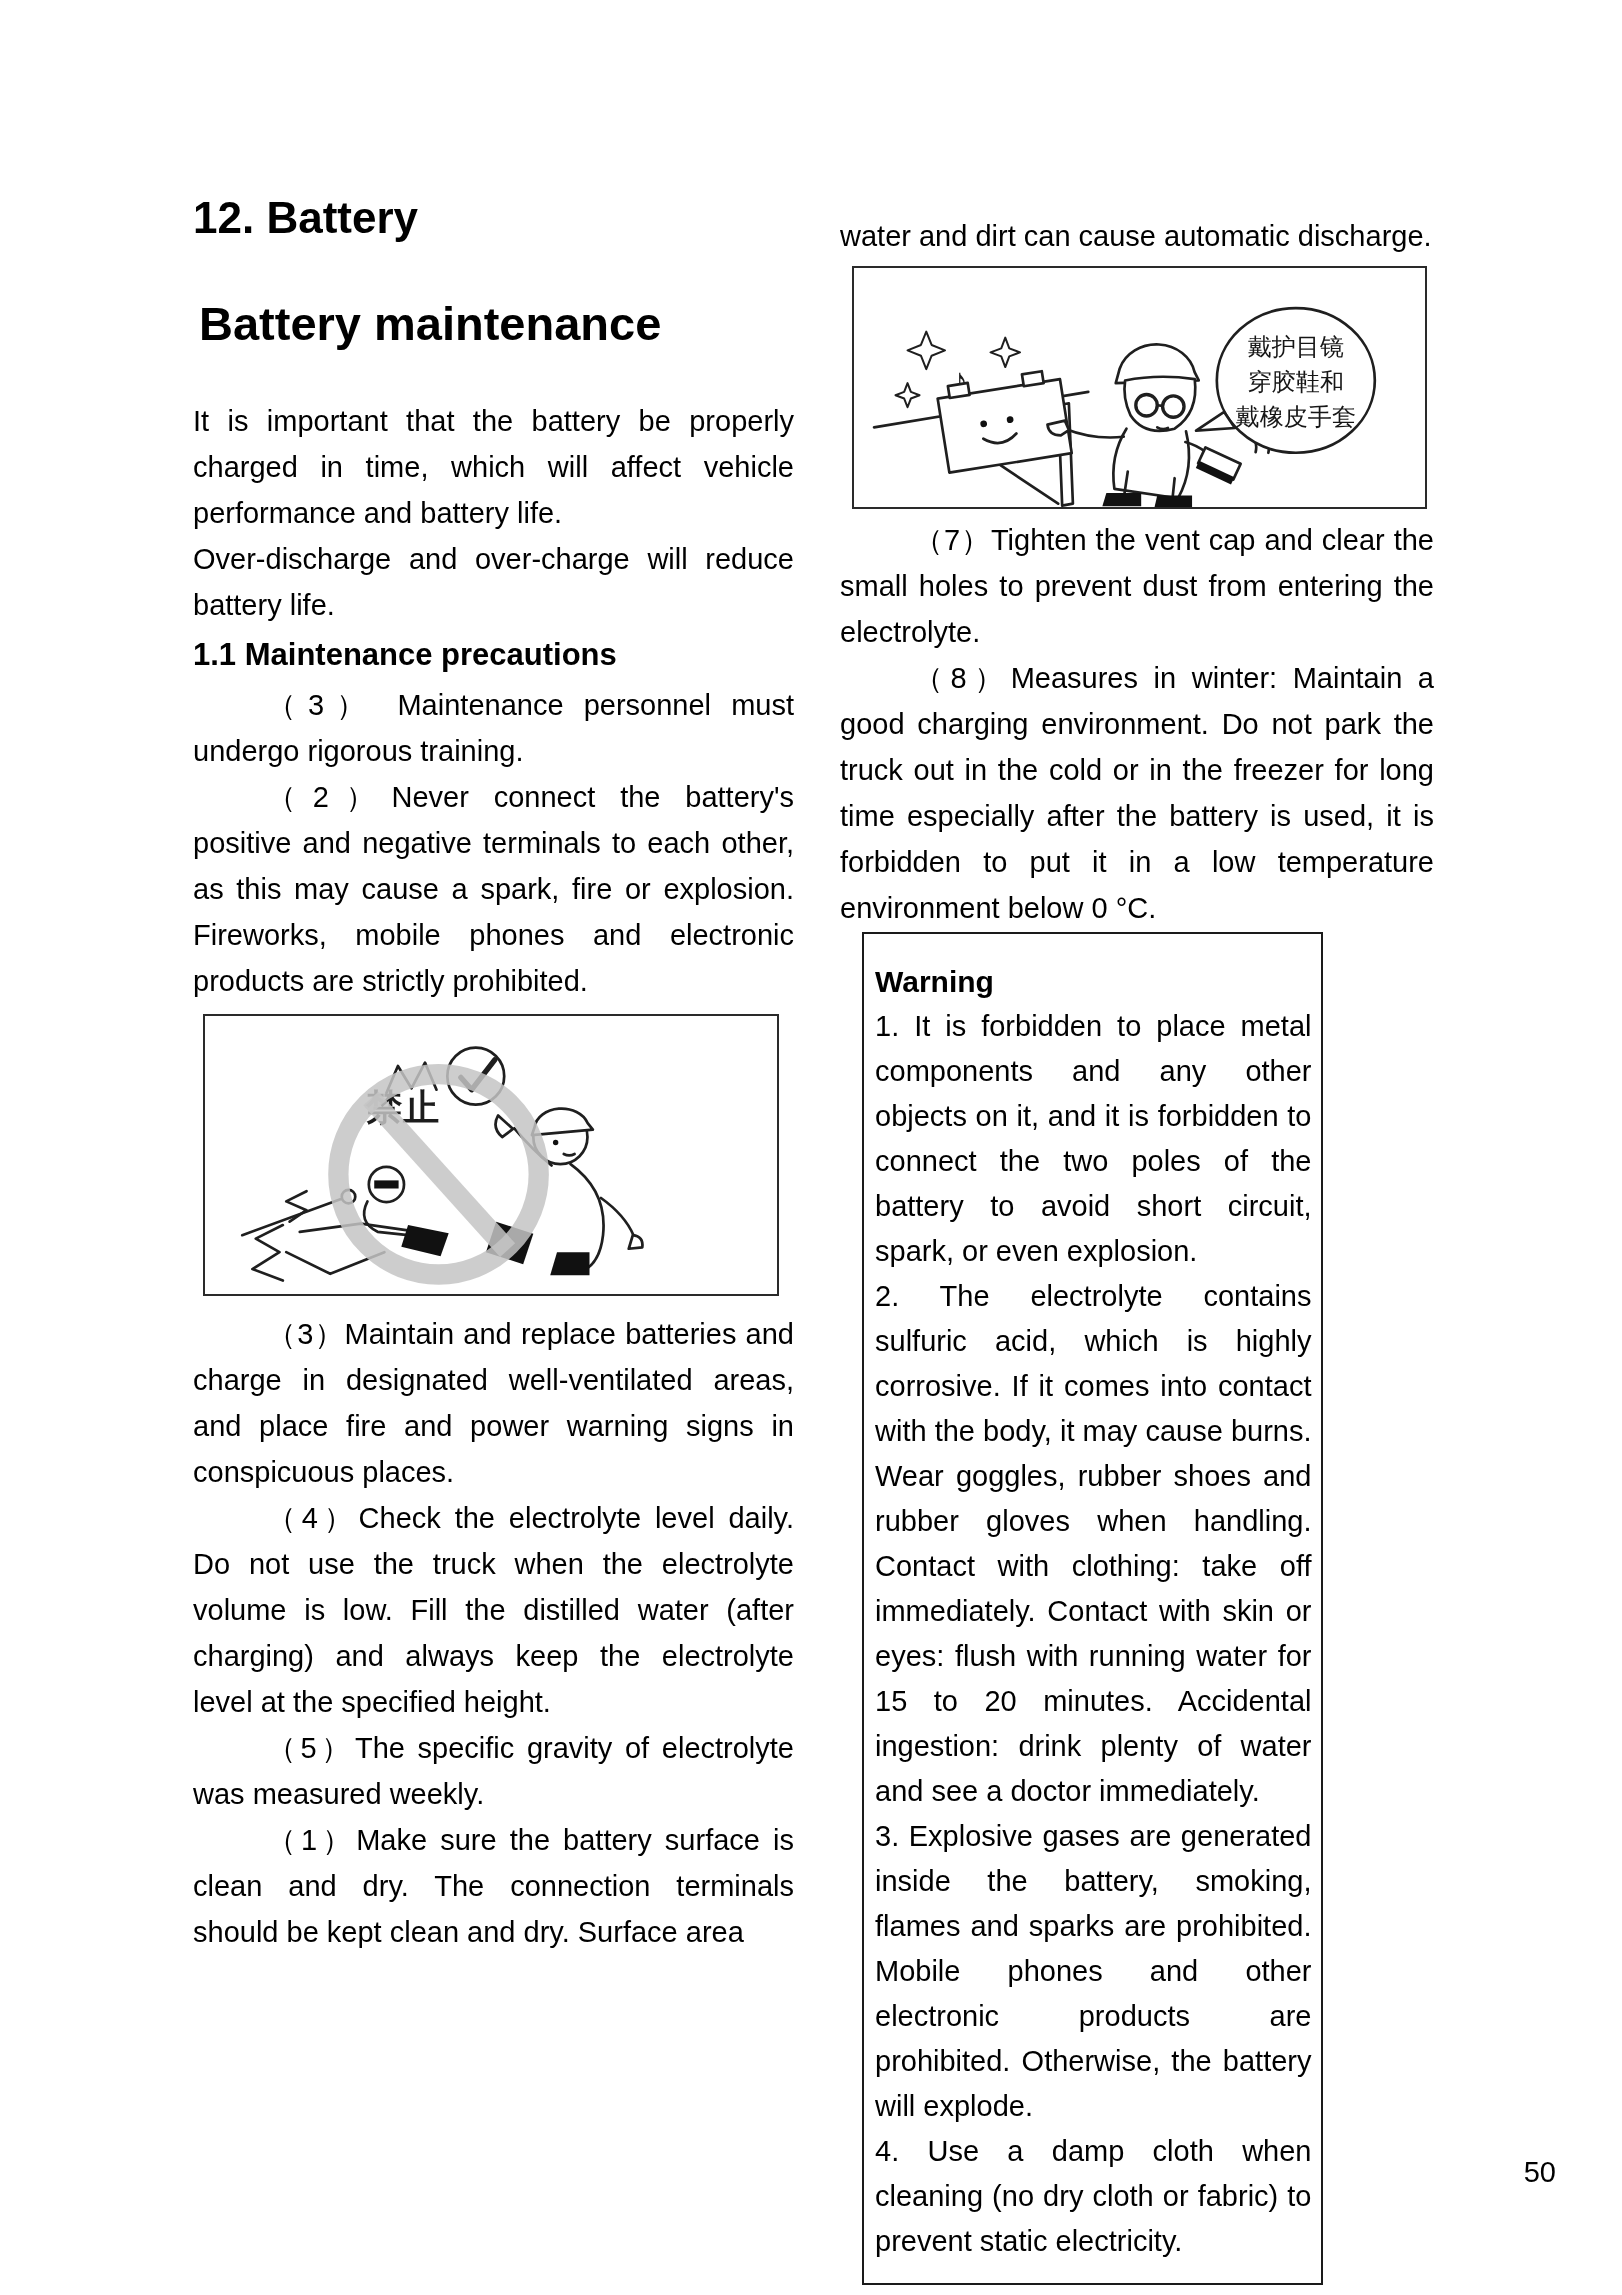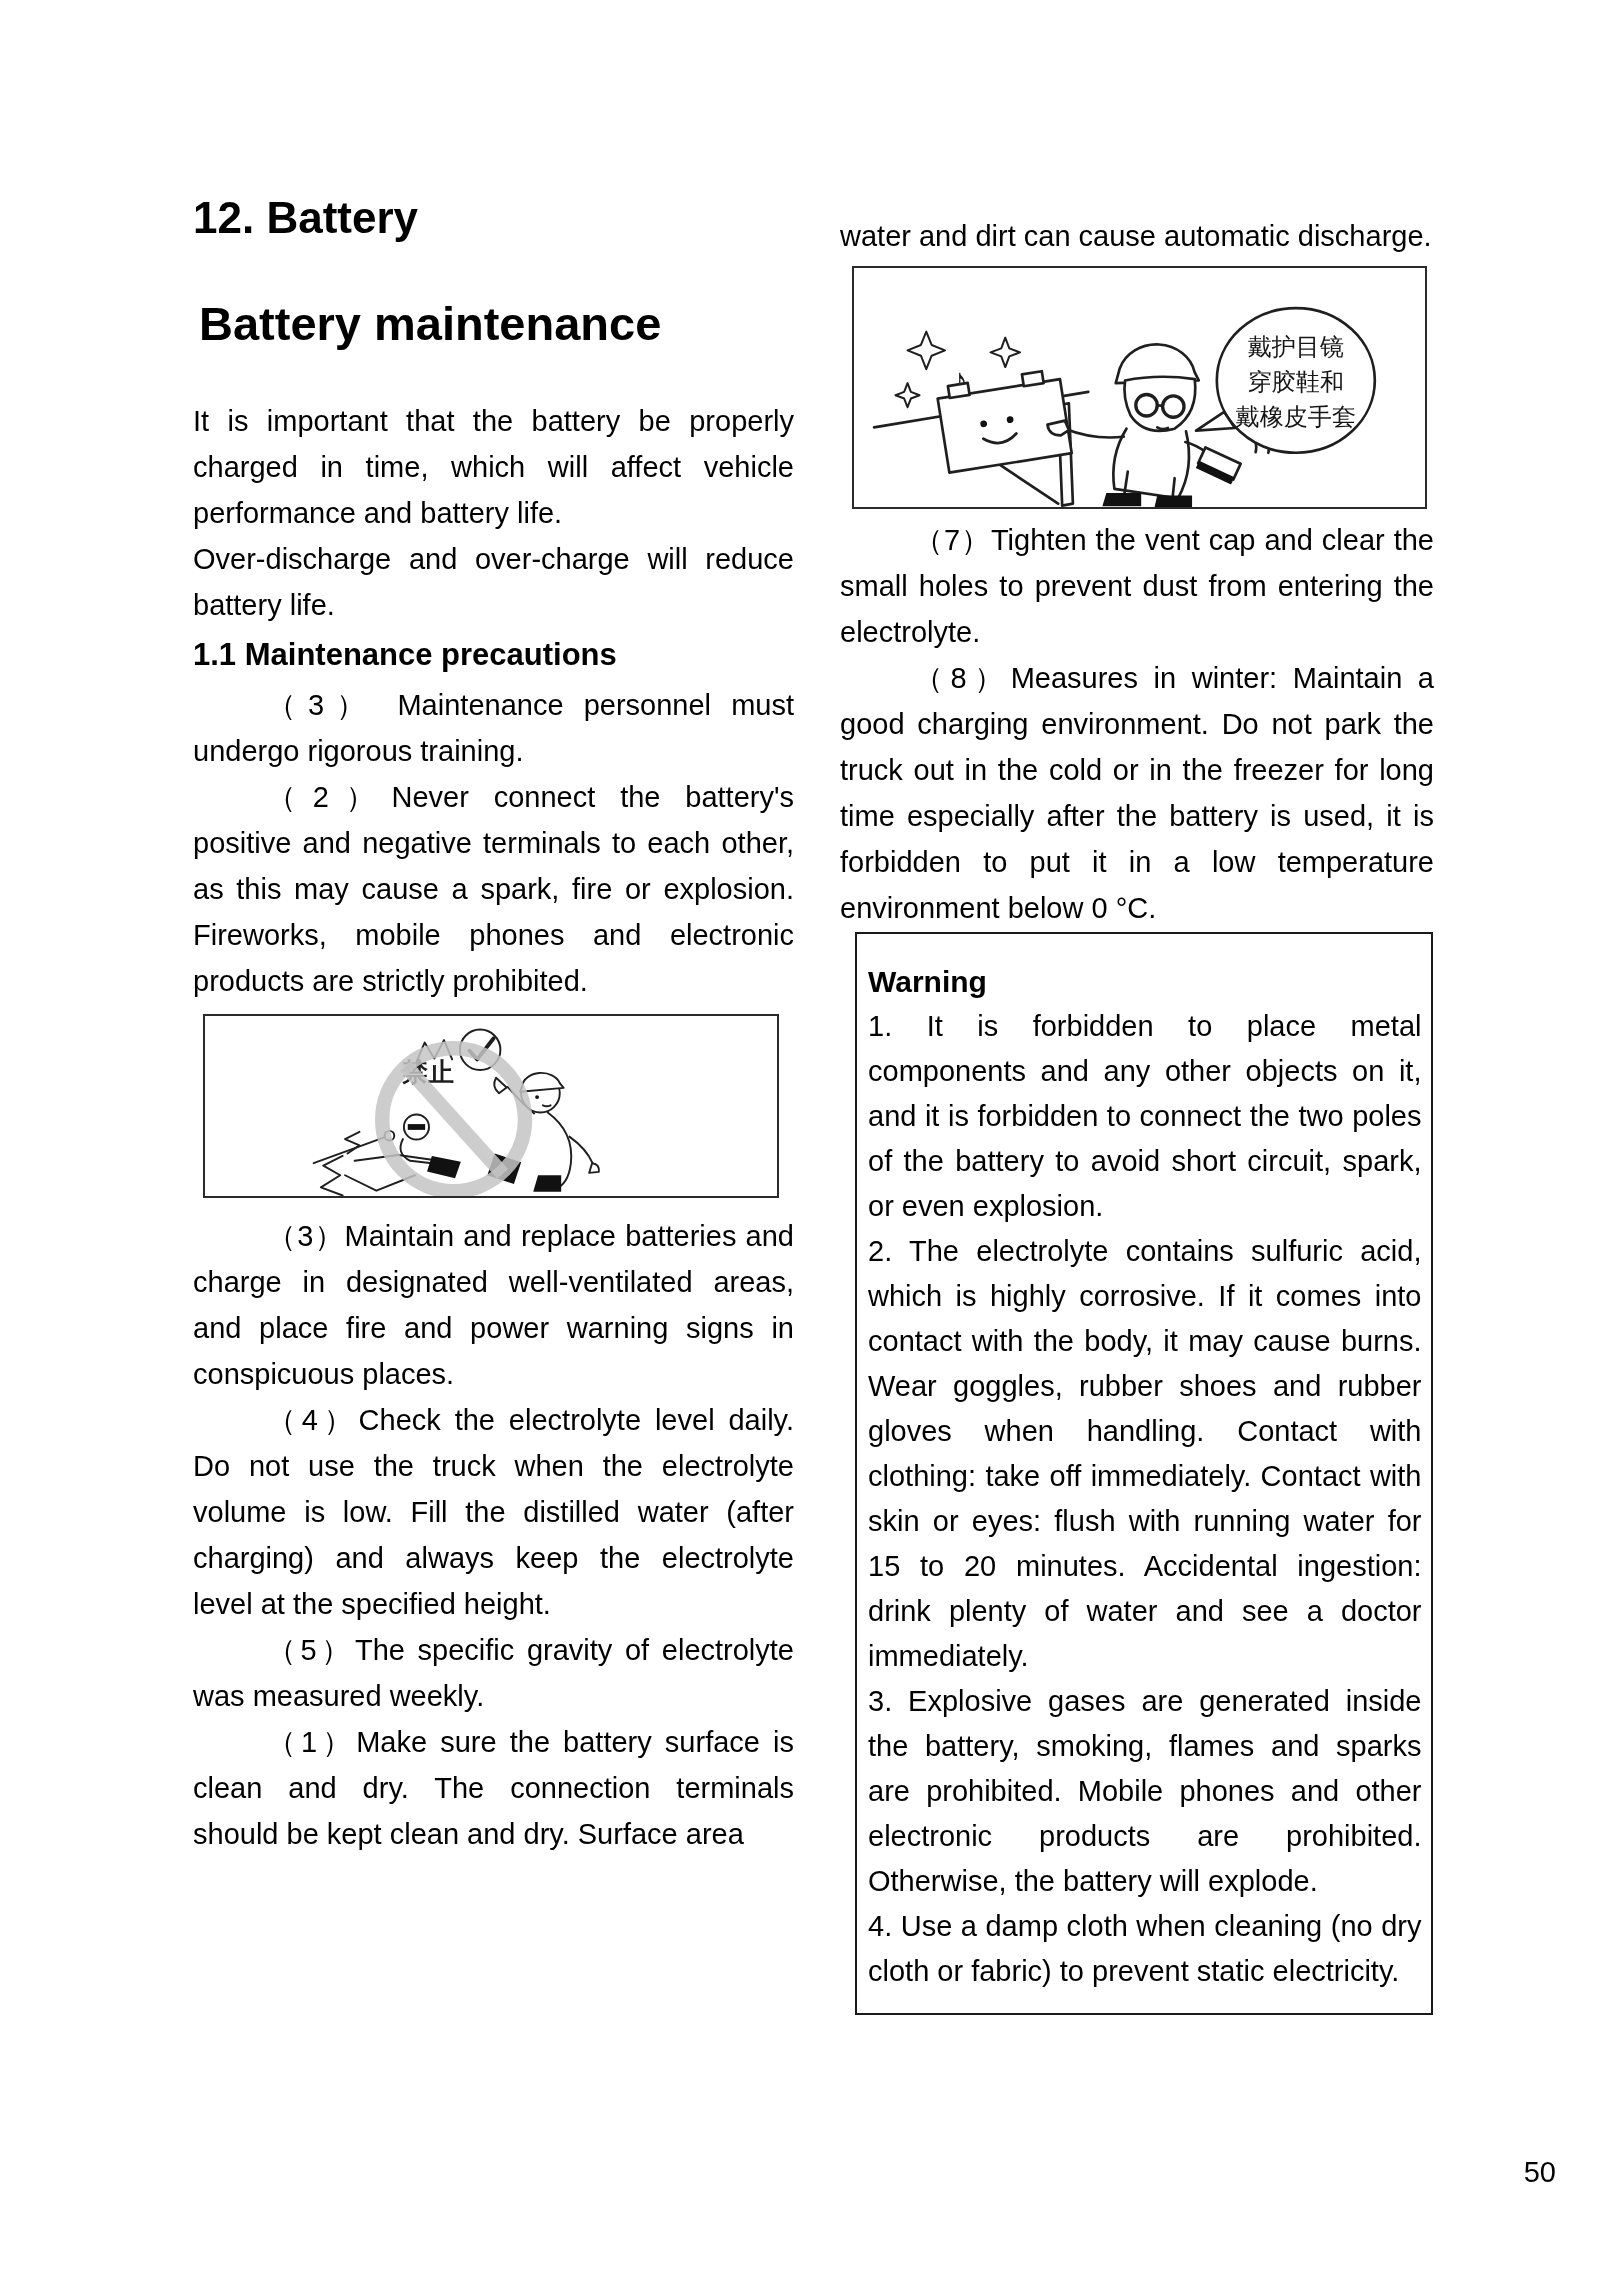--- a/index.html
+++ b/index.html
@@ -34,34 +34,34 @@
   }
   p.first{margin-top:50px;}
   p.item{text-indent:74px;}
 
   .figure{
     border:2.7px solid #2a2a2a;
     background:#fff;
     box-sizing:border-box;
   }
   .figure-1{
-    width:576px;height:184px;
+    width:576px;height:282px;
     margin:9.5px 0 15px 9.5px;
     text-decoration:underline;
   }
   .figure-2{
     width:575px;height:243px;
     margin:6.8px 0 8.2px 11.6px;
   }
   .figure svg{display:block;width:100%;height:100%;}
 
   .warning-box{
     box-sizing:border-box;
-    width:578px;
-    margin-left:15px;
+    width:461px;
+    margin-left:22px;
     margin-top:1.4px;
     border:2.7px solid #1a1a1a;
     padding:24.5px 9.5px 19px 11px;
     background:#fff;
   }
   .warning-title{
     font-size:30px;font-weight:bold;line-height:45px;margin:0;
   }
   .warning-box p.witem{
     font-size:29px;line-height:45px;margin:0;text-align:justify;

